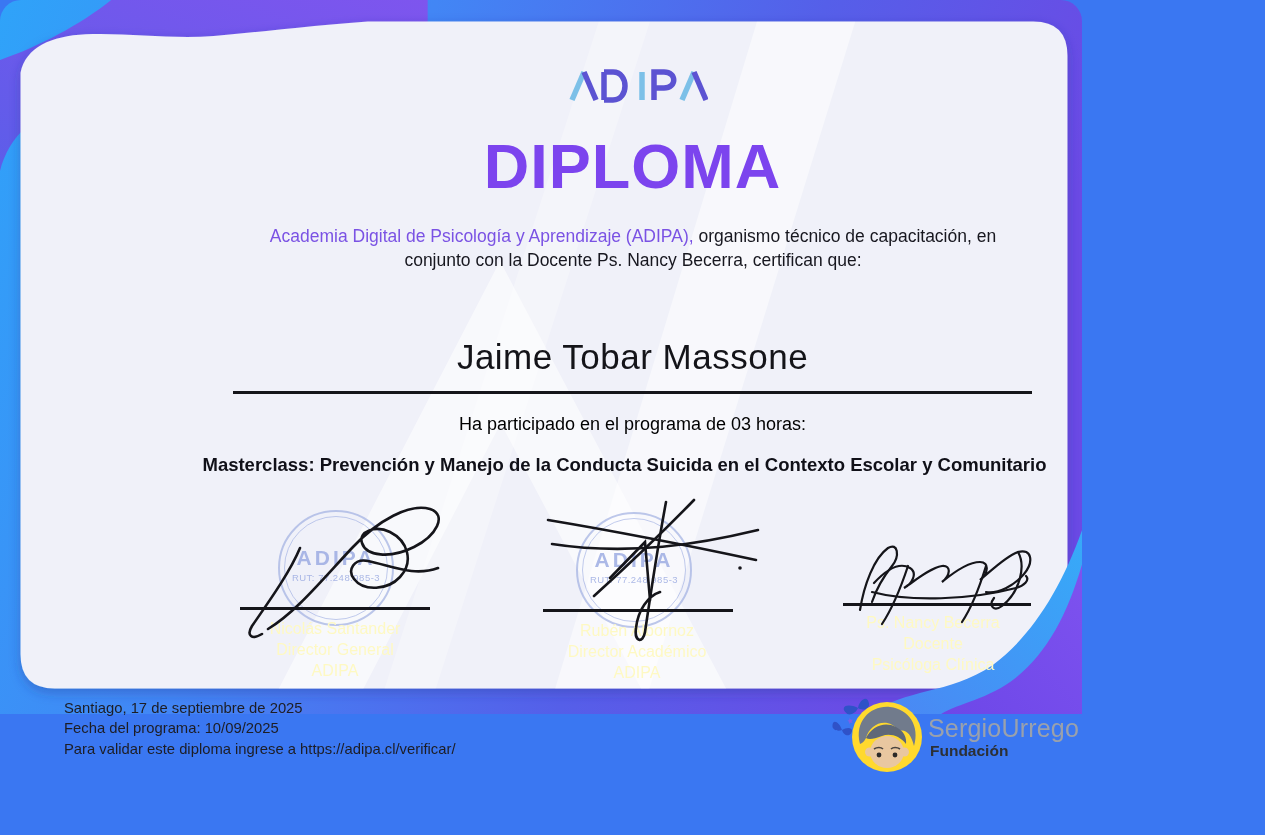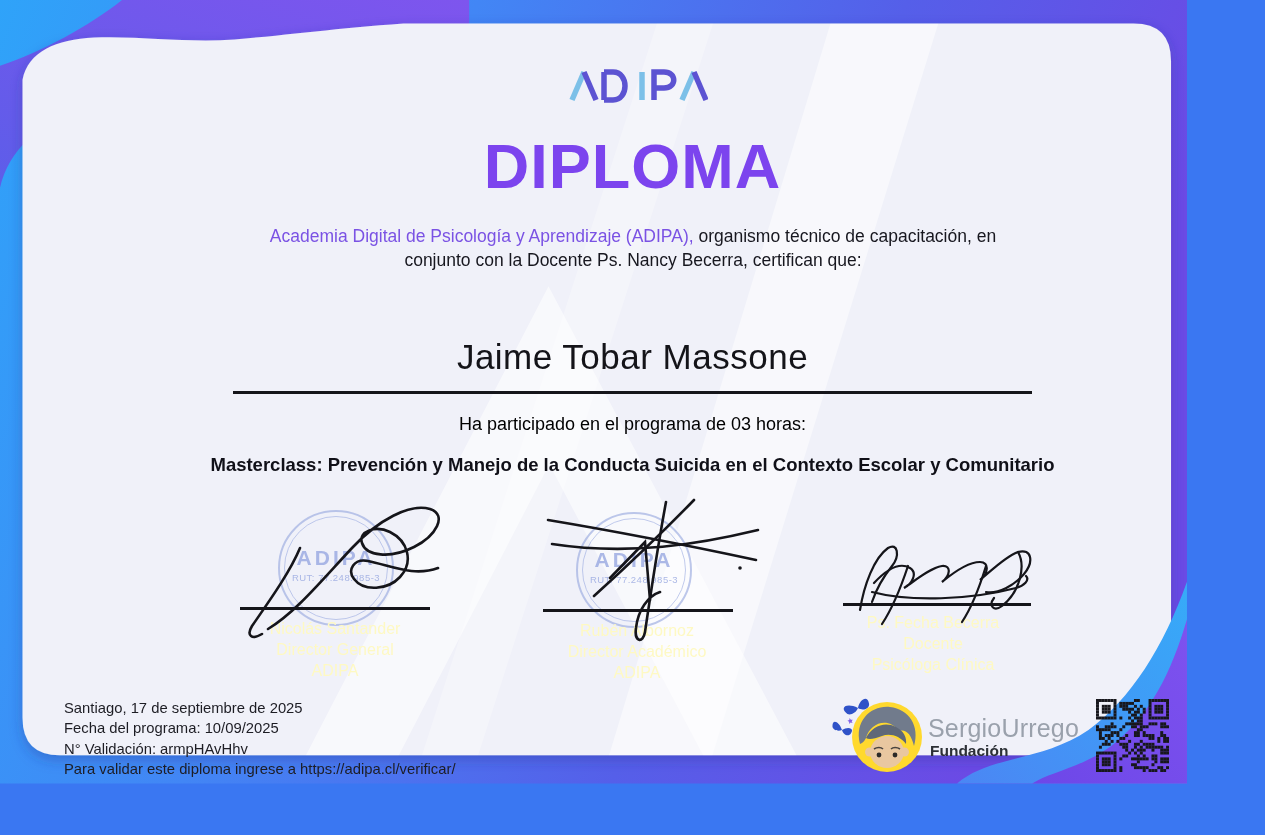--- a/index.html
+++ b/index.html
@@ -1,29 +1,29 @@
 <!DOCTYPE html>
 <html><head>
 <meta charset="utf-8">
 <style>
   html,body{margin:0;padding:0;background:#3a77f2;}
-  #stage{position:relative;width:1187px;height:835px;overflow:hidden;
-         font-family:"Liberation Sans",sans-serif;color:#1c1c24;}
+  #stage{position:relative;width:1082px;height:835px;overflow:hidden;
+         font-family:"Liberation Sans",sans-serif;color:#1c1c24;border-radius:21px;}
   #bg{position:absolute;inset:0;z-index:0;}
   .abs{position:absolute;}
   .ctr{text-align:center;}
   #diploma-title{left:0;top:130px;width:1265px;font-size:63px;font-weight:800;
     letter-spacing:1px;color:#7c44ee;z-index:3;}
   #logo{left:558px;top:62px;z-index:3;}
   #intro{left:252px;top:224px;width:762px;font-size:17.5px;line-height:1.38;z-index:3;color:#17171f;}
   #intro .hl{color:#7a52e4;margin-top:44px;}
   #recipient{left:0;top:337px;width:1265px;font-size:35px;color:#141419;z-index:3;letter-spacing:.5px;text-align:center;}
   .rule{background:#15151a;z-index:4;}
   #program-intro{left:0;top:414px;width:1265px;font-size:18px;z-index:3;color:#000000;}
-  #program-title{left:132px;top:454px;width:1001px;font-size:18.5px;font-weight:bold;z-index:3;color:#101018;}
+  #program-title{left:124px;top:454px;width:1001px;font-size:18.5px;font-weight:bold;z-index:3;color:#101018;}
   .stamp{width:112px;height:112px;border:2.5px solid rgba(154,170,224,.8);border-radius:50%;
     z-index:1;opacity:.8;}
   .stamp .inner{position:absolute;inset:4px;border:1.5px solid rgba(154,170,224,.75);border-radius:50%;}
   .stamp .stamp-label{position:absolute;left:0;top:34px;width:100%;text-align:center;
     font-size:21px;font-weight:800;letter-spacing:3px;color:rgba(146,163,223,.95);}
   .stamp .stamp-rut{position:absolute;left:0;top:60px;width:100%;text-align:center;
     font-size:9.5px;letter-spacing:.5px;color:rgba(146,163,223,.95);}
   #signatures{left:0;top:0;width:1265px;height:835px;z-index:5;pointer-events:none;}
   .sigblock{width:240px;font-size:16px;line-height:1.3;z-index:4;color:#fef9c3;}
   #footer{left:64px;top:698px;font-size:14.8px;line-height:1.38;z-index:4;color:#1d1d24;}
@@ -145,29 +145,28 @@
     <div>Nicolás Santander</div>
     <div>Director General</div>
     <div>ADIPA</div>
   </div>
   <div class="abs ctr sigblock" style="left:517px;top:621px;">
     <div>Rubén Albornoz</div>
     <div>Director Académico</div>
     <div>ADIPA</div>
   </div>
   <div class="abs ctr sigblock" style="left:813px;top:613px;">
-    <div>Ps. Fecha Becerra</div>
+    <div>Ps. Nancy Becerra</div>
     <div>Docente</div>
     <div>Psicóloga Clínica</div>
   </div>
 
   <div id="footer" class="abs">
     <div>Santiago, 17 de septiembre de 2025</div>
     <div>Fecha del programa: 10/09/2025</div>
-    <div>N° Validación: armpHAvHhv</div>
     <div><span>Para validar este diploma ingrese a </span><a href="#">https://adipa.cl/verificar/</a></div>
   </div>
 
   <div id="partner" class="abs">
     <svg class="abs" style="left:-2px;top:2px;" width="44" height="56" viewBox="0 0 44 56">
       <g fill="#2f52c8">
         <path transform="translate(26,12) rotate(-25)" d="M 0 0 C -7 -9 -16 -9 -13 -1 C -12 4 -4 4 0 0 C 5 -7 14 -8 12 0 C 11 6 3 5 0 0 Z"></path>
         <path transform="translate(10,34) rotate(20) scale(0.8)" d="M 0 0 C -7 -9 -16 -9 -13 -1 C -12 4 -4 4 0 0 C 5 -7 14 -8 12 0 C 11 6 3 5 0 0 Z"></path>
       </g>
       <path d="M 18 22 l 2.2 3.4 3.6 -0.4 -2 3 1.6 3.2 -3.6 -1 -2.6 2.6 0 -3.8 -3.2 -1.8 3.4 -1.4 Z" fill="#7f5fe8" transform="scale(0.55) translate(14,18)"></path>

